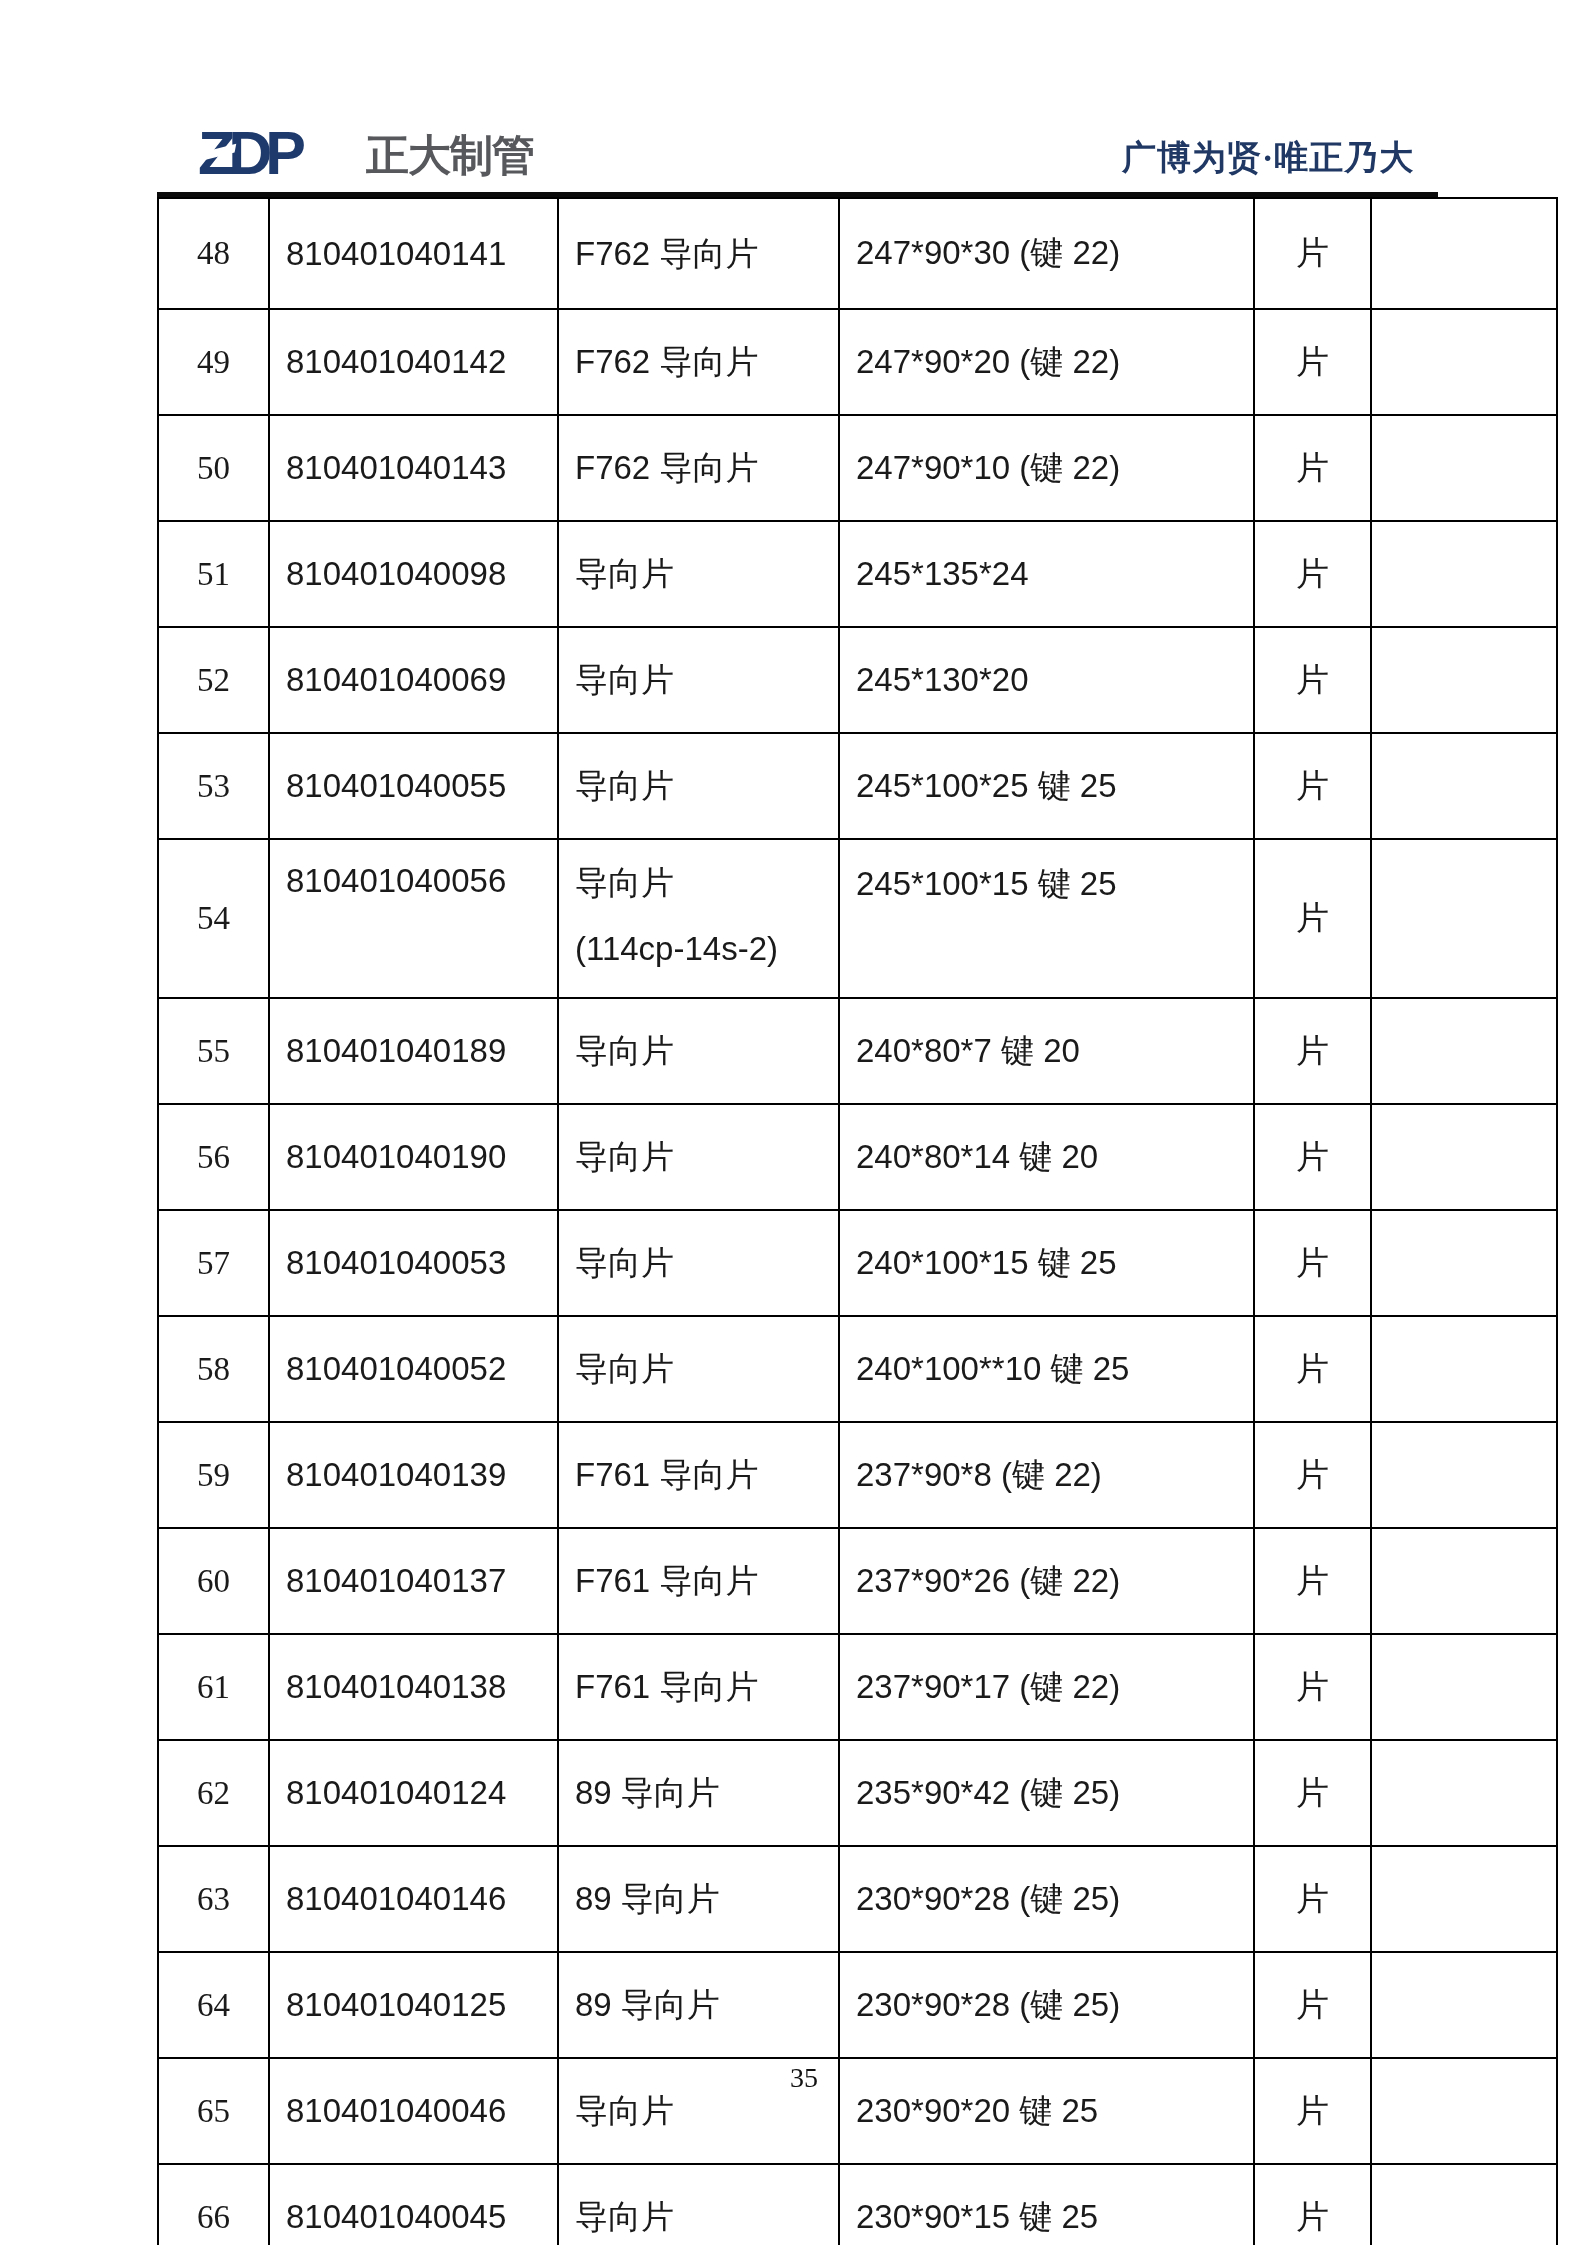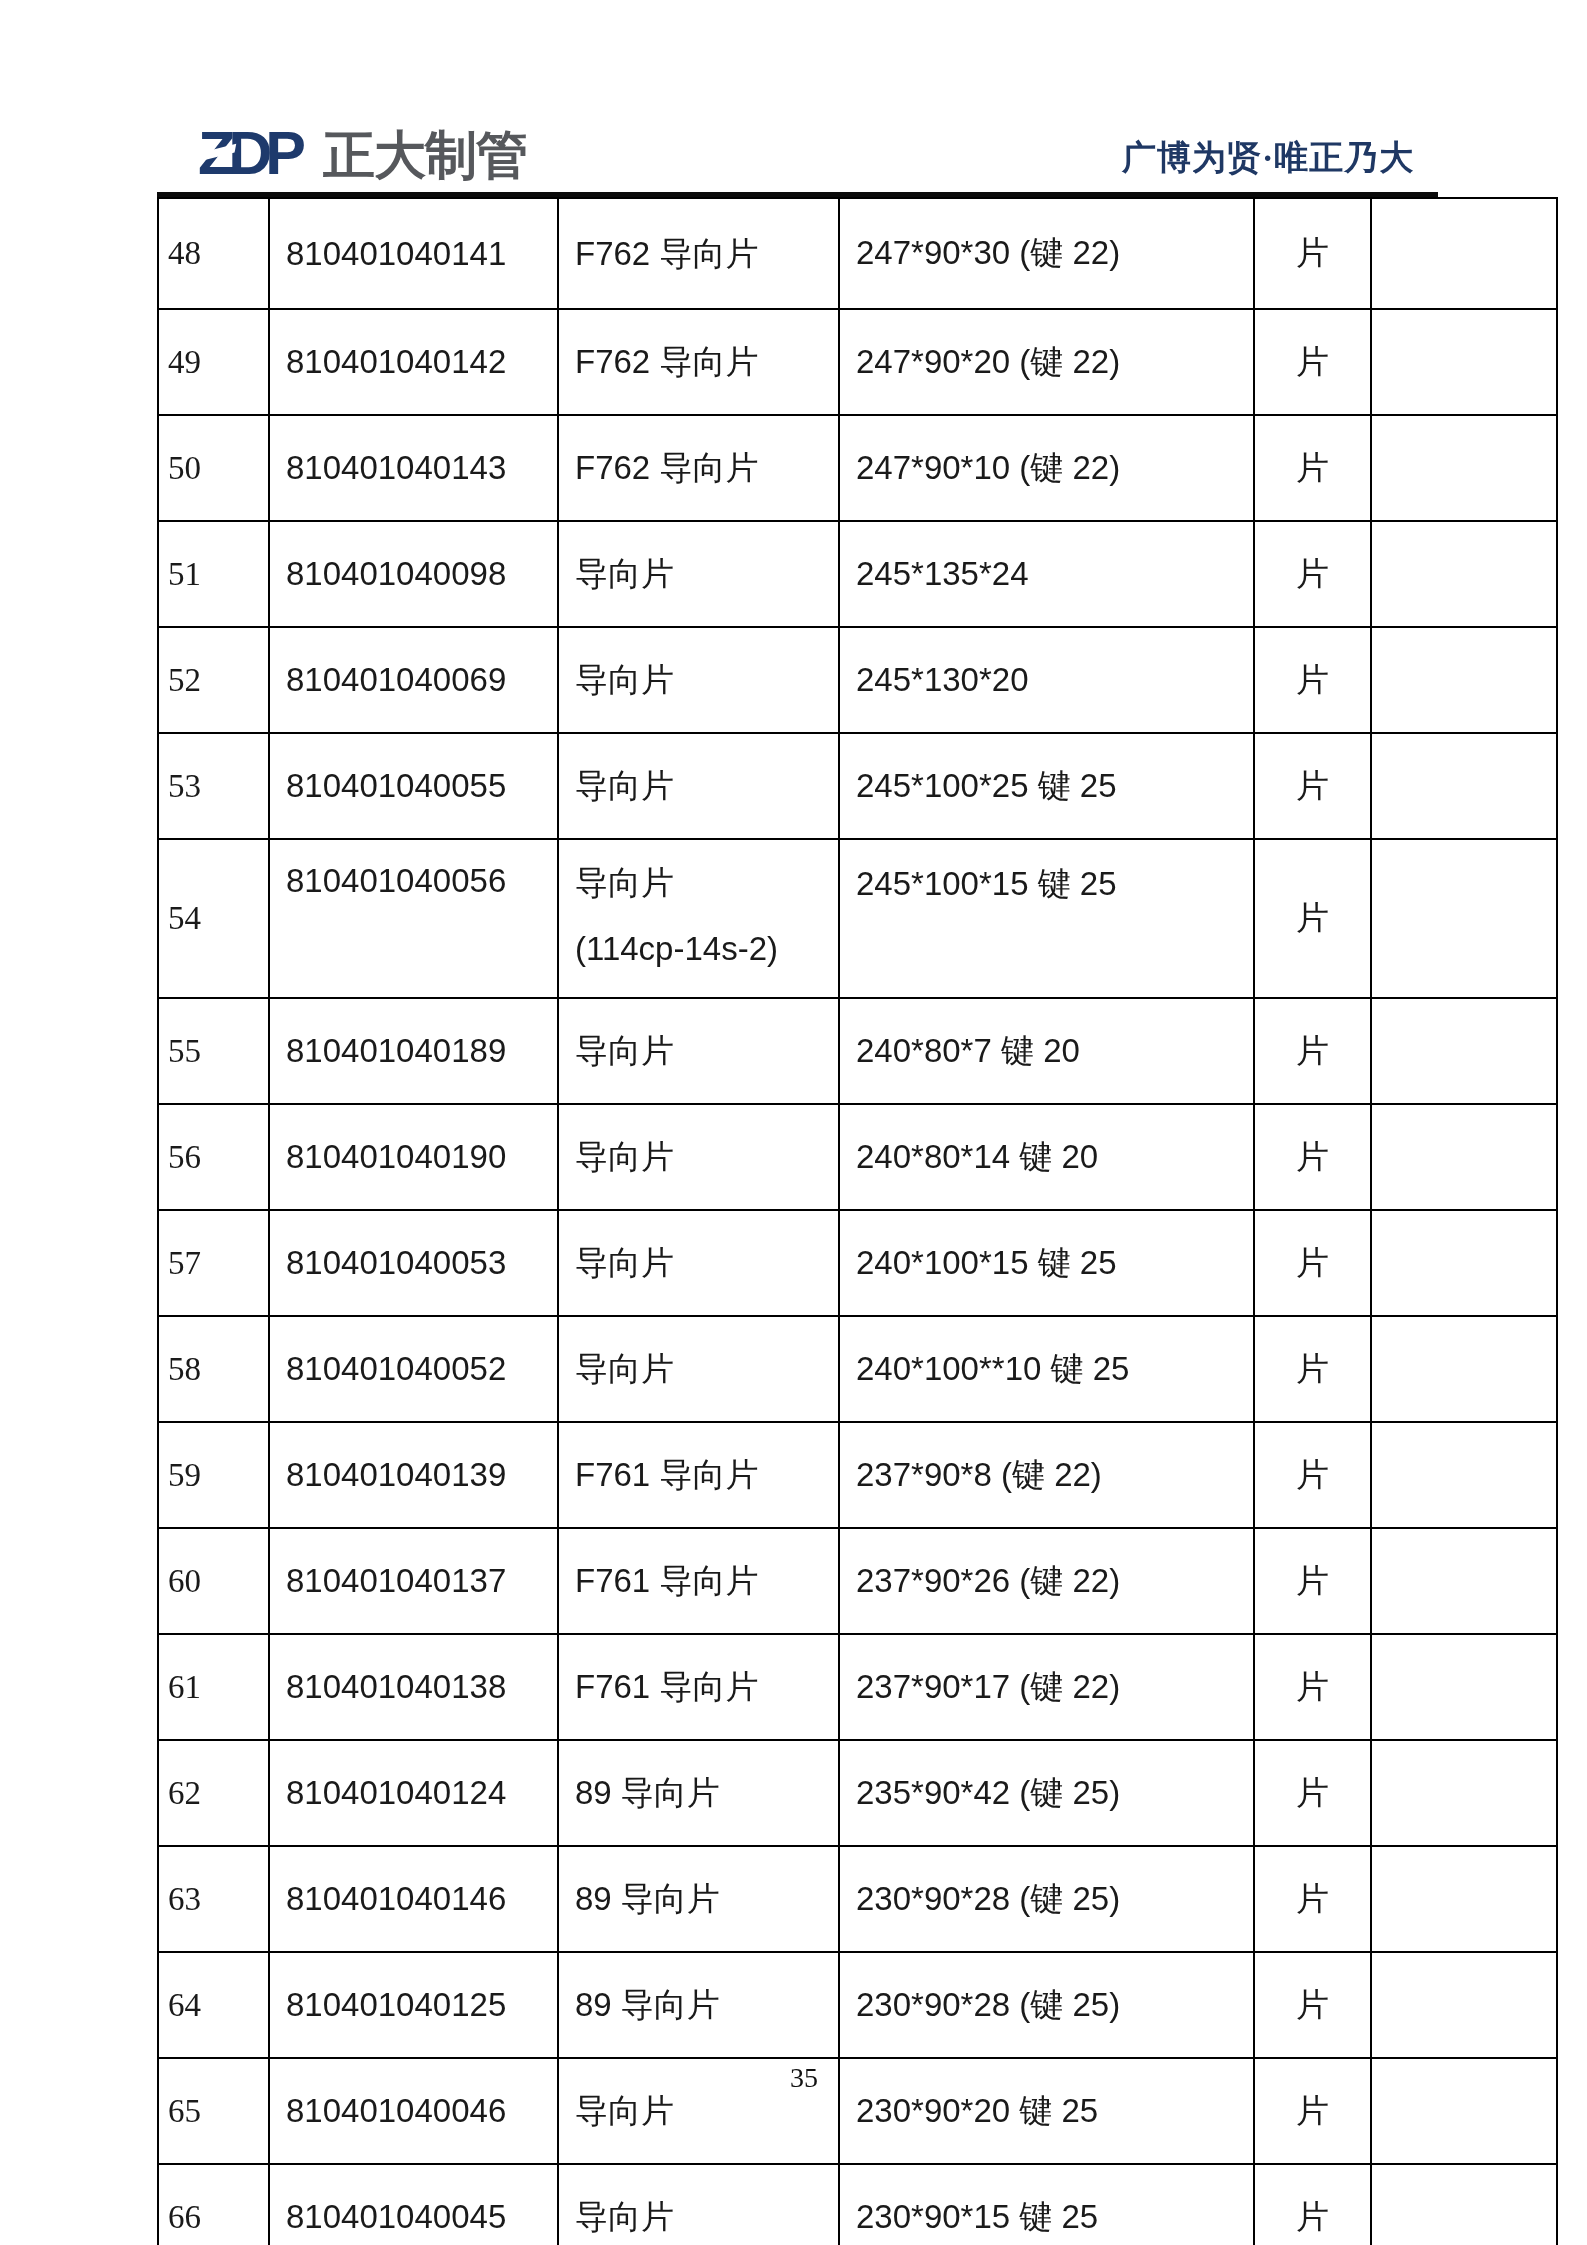--- a/index.html
+++ b/index.html
@@ -17,41 +17,41 @@
     font-size:61px; line-height:50px; letter-spacing:-7px;
     color:#1e3a6c; position:relative; padding-right:6px;text-align:center;
   }
   
   .logo-zdp::after {
     content:""; position:absolute; left:-2px; top:21px; width:40px; height:8px;
     background:#ffffff; transform:rotate(-14deg) skewX(-25deg);
   }
   .logo-cn {
     font-family:"Liberation Sans",sans-serif; font-weight:bold;
-    font-size:52px; line-height:45px; letter-spacing:-1px; color:#56585c;
+    font-size:43px; line-height:45px; letter-spacing:-1px; color:#56585c;margin-left:43px;
   }
   .slogan {
     position:absolute; left:1122px; top:141px;
     font-family:"Liberation Serif","DejaVu Serif",serif; font-weight:bold;
     font-size:34px; line-height:34px; letter-spacing:1px; color:#1f3864;
   }
   .rule { position:absolute; left:157px; top:192px; width:1281px; height:5px; background:#0b0b0b; }
 
   
   table.parts {
     position:absolute; left:157px; top:197px; width:1399px;
     border-collapse:collapse; table-layout:fixed;
   }
   .parts td { border:2px solid #000; vertical-align:middle; font-size:33px; color:#1a1a1a; }
   .parts tr { height:106px; }
   .parts tr.first { height:111px; }
   .parts tr.double { height:159px; }
   .c-idx {
     font-family:"Liberation Serif","DejaVu Serif",serif;
-    font-size:31px; text-align:left; color:#1f1f1f;padding-left:9px;
+    font-size:31px; text-align:center; color:#1f1f1f;
   }
   .c-code, .c-name, .c-spec { padding-left:16px; }
   .c-unit {
     text-align:center; font-family:"Liberation Serif","DejaVu Serif",serif;
     font-size:35px; color:#1f1f1f;
   }
   tr.double .c-code, tr.double .c-name, tr.double .c-spec {
     vertical-align:top; padding-top:22px;
   }
   .n1, .n2 { line-height:42px; }

